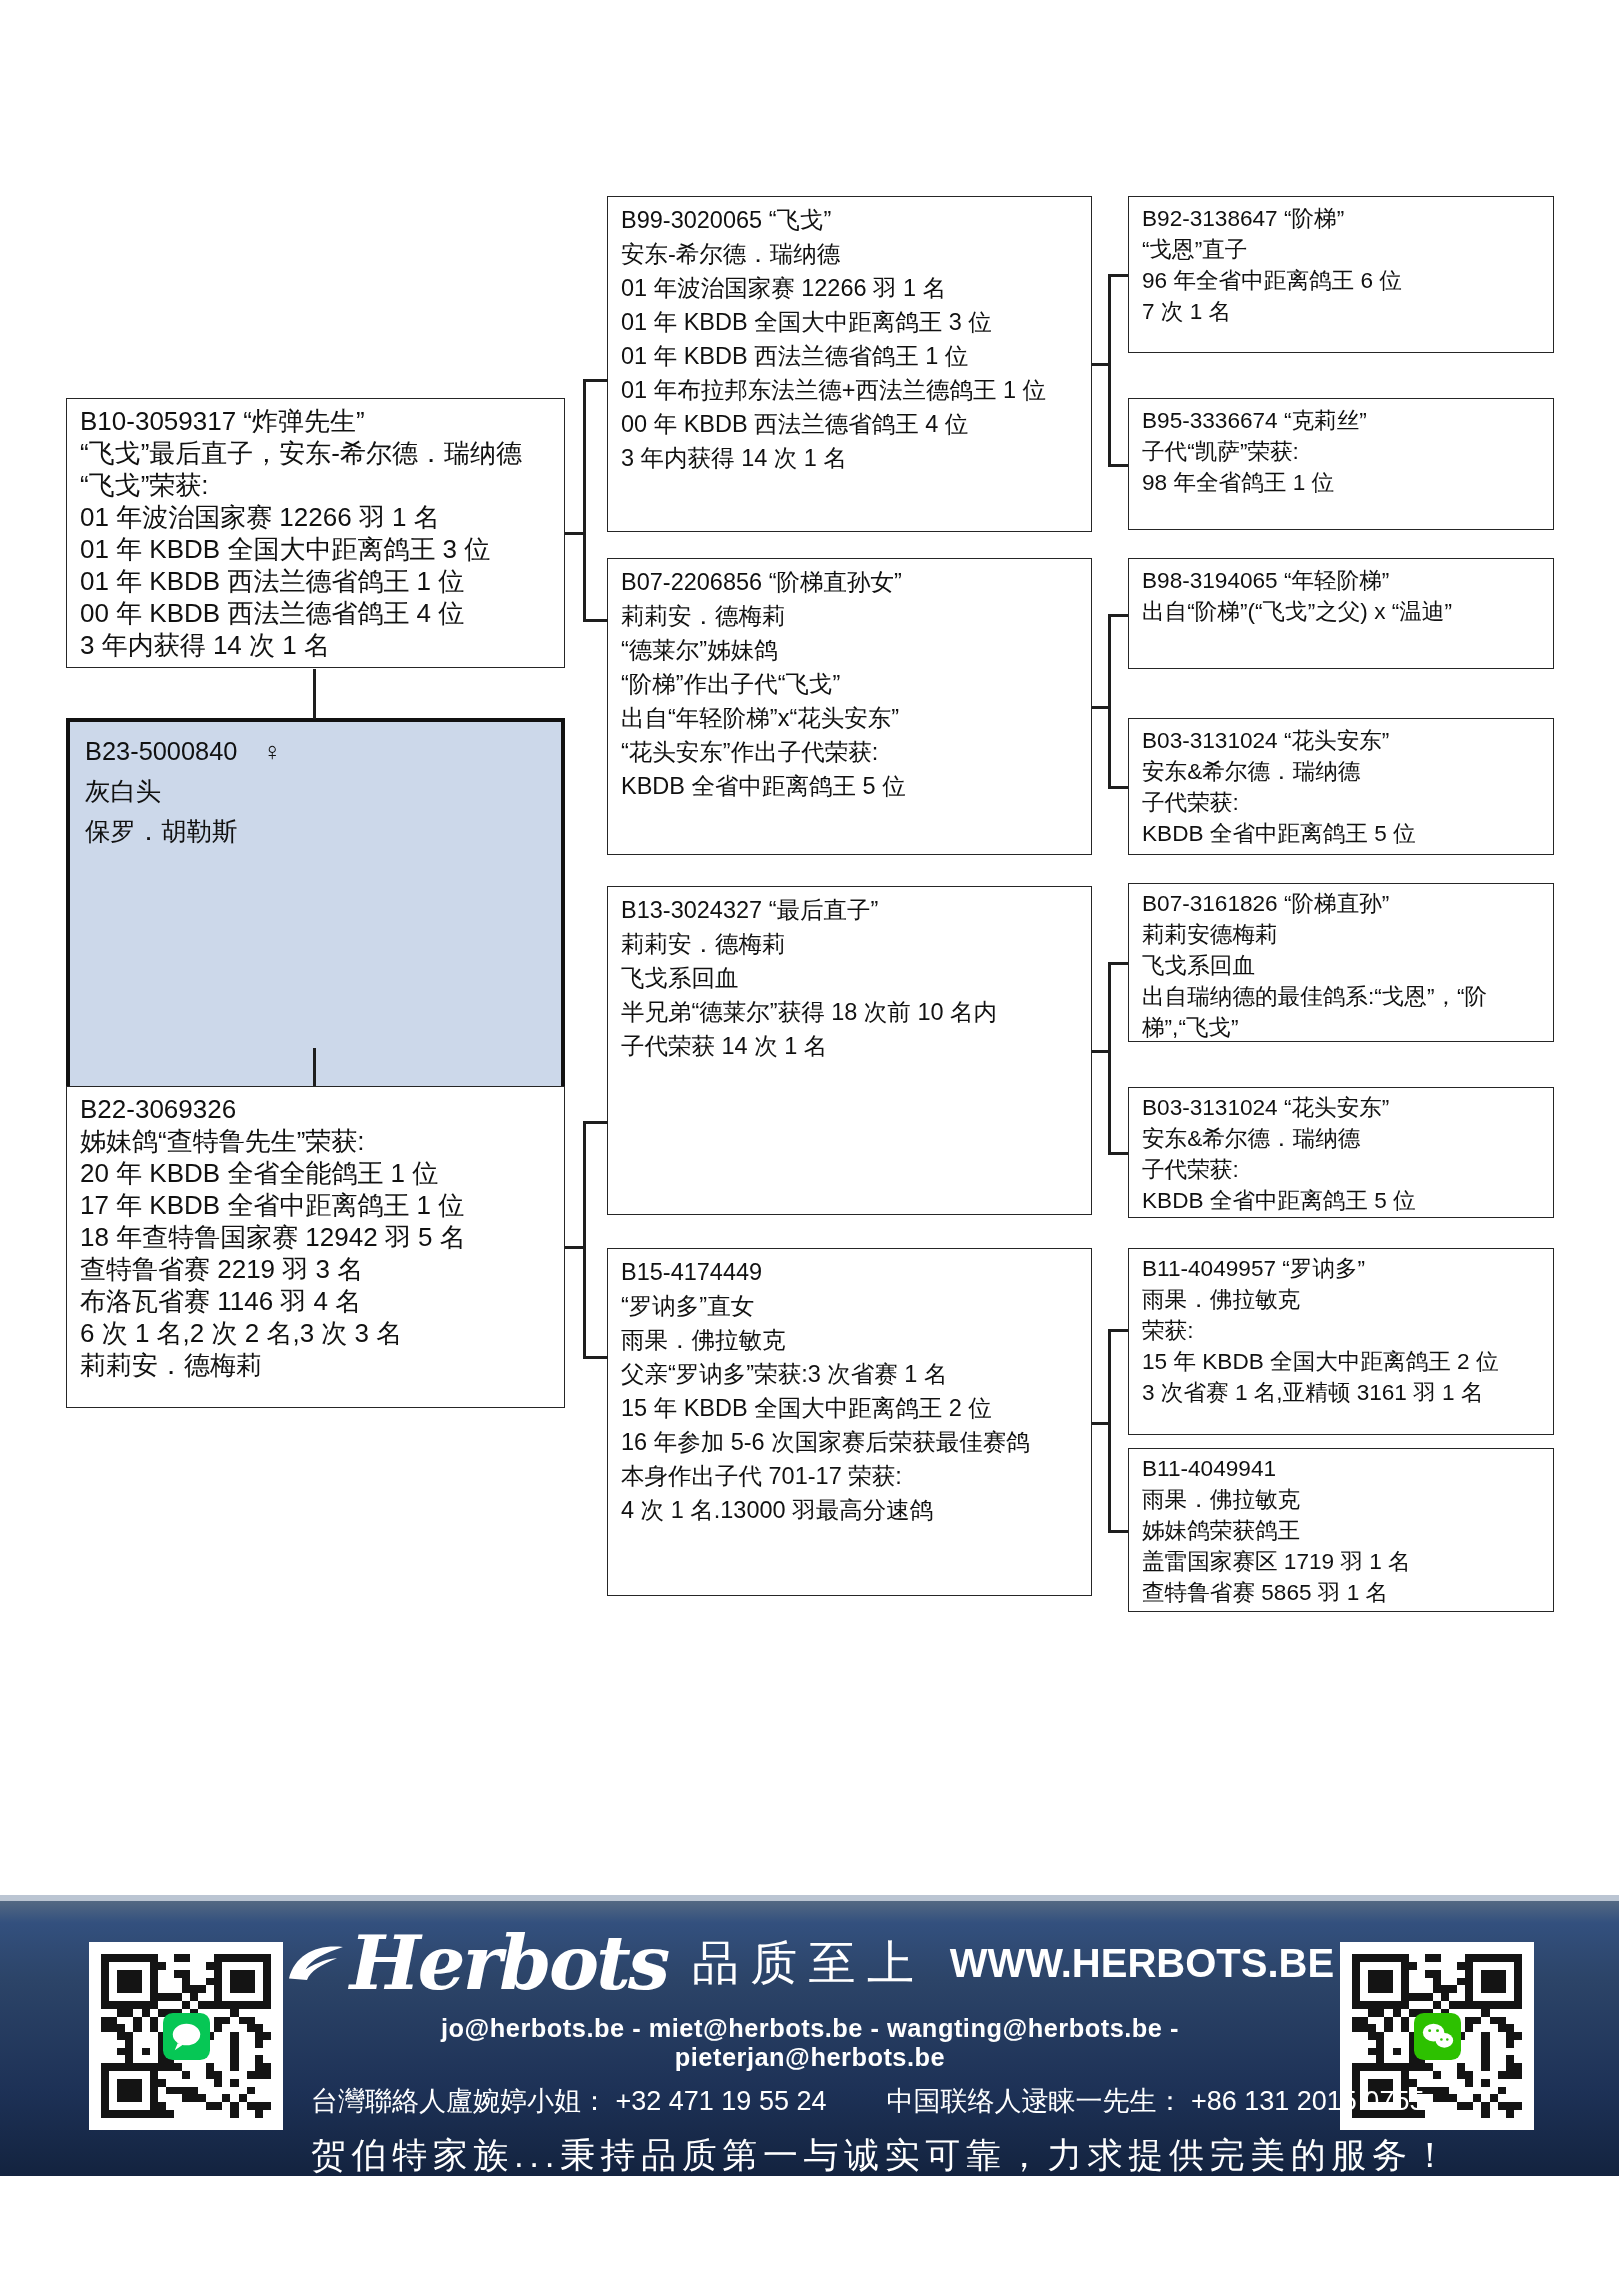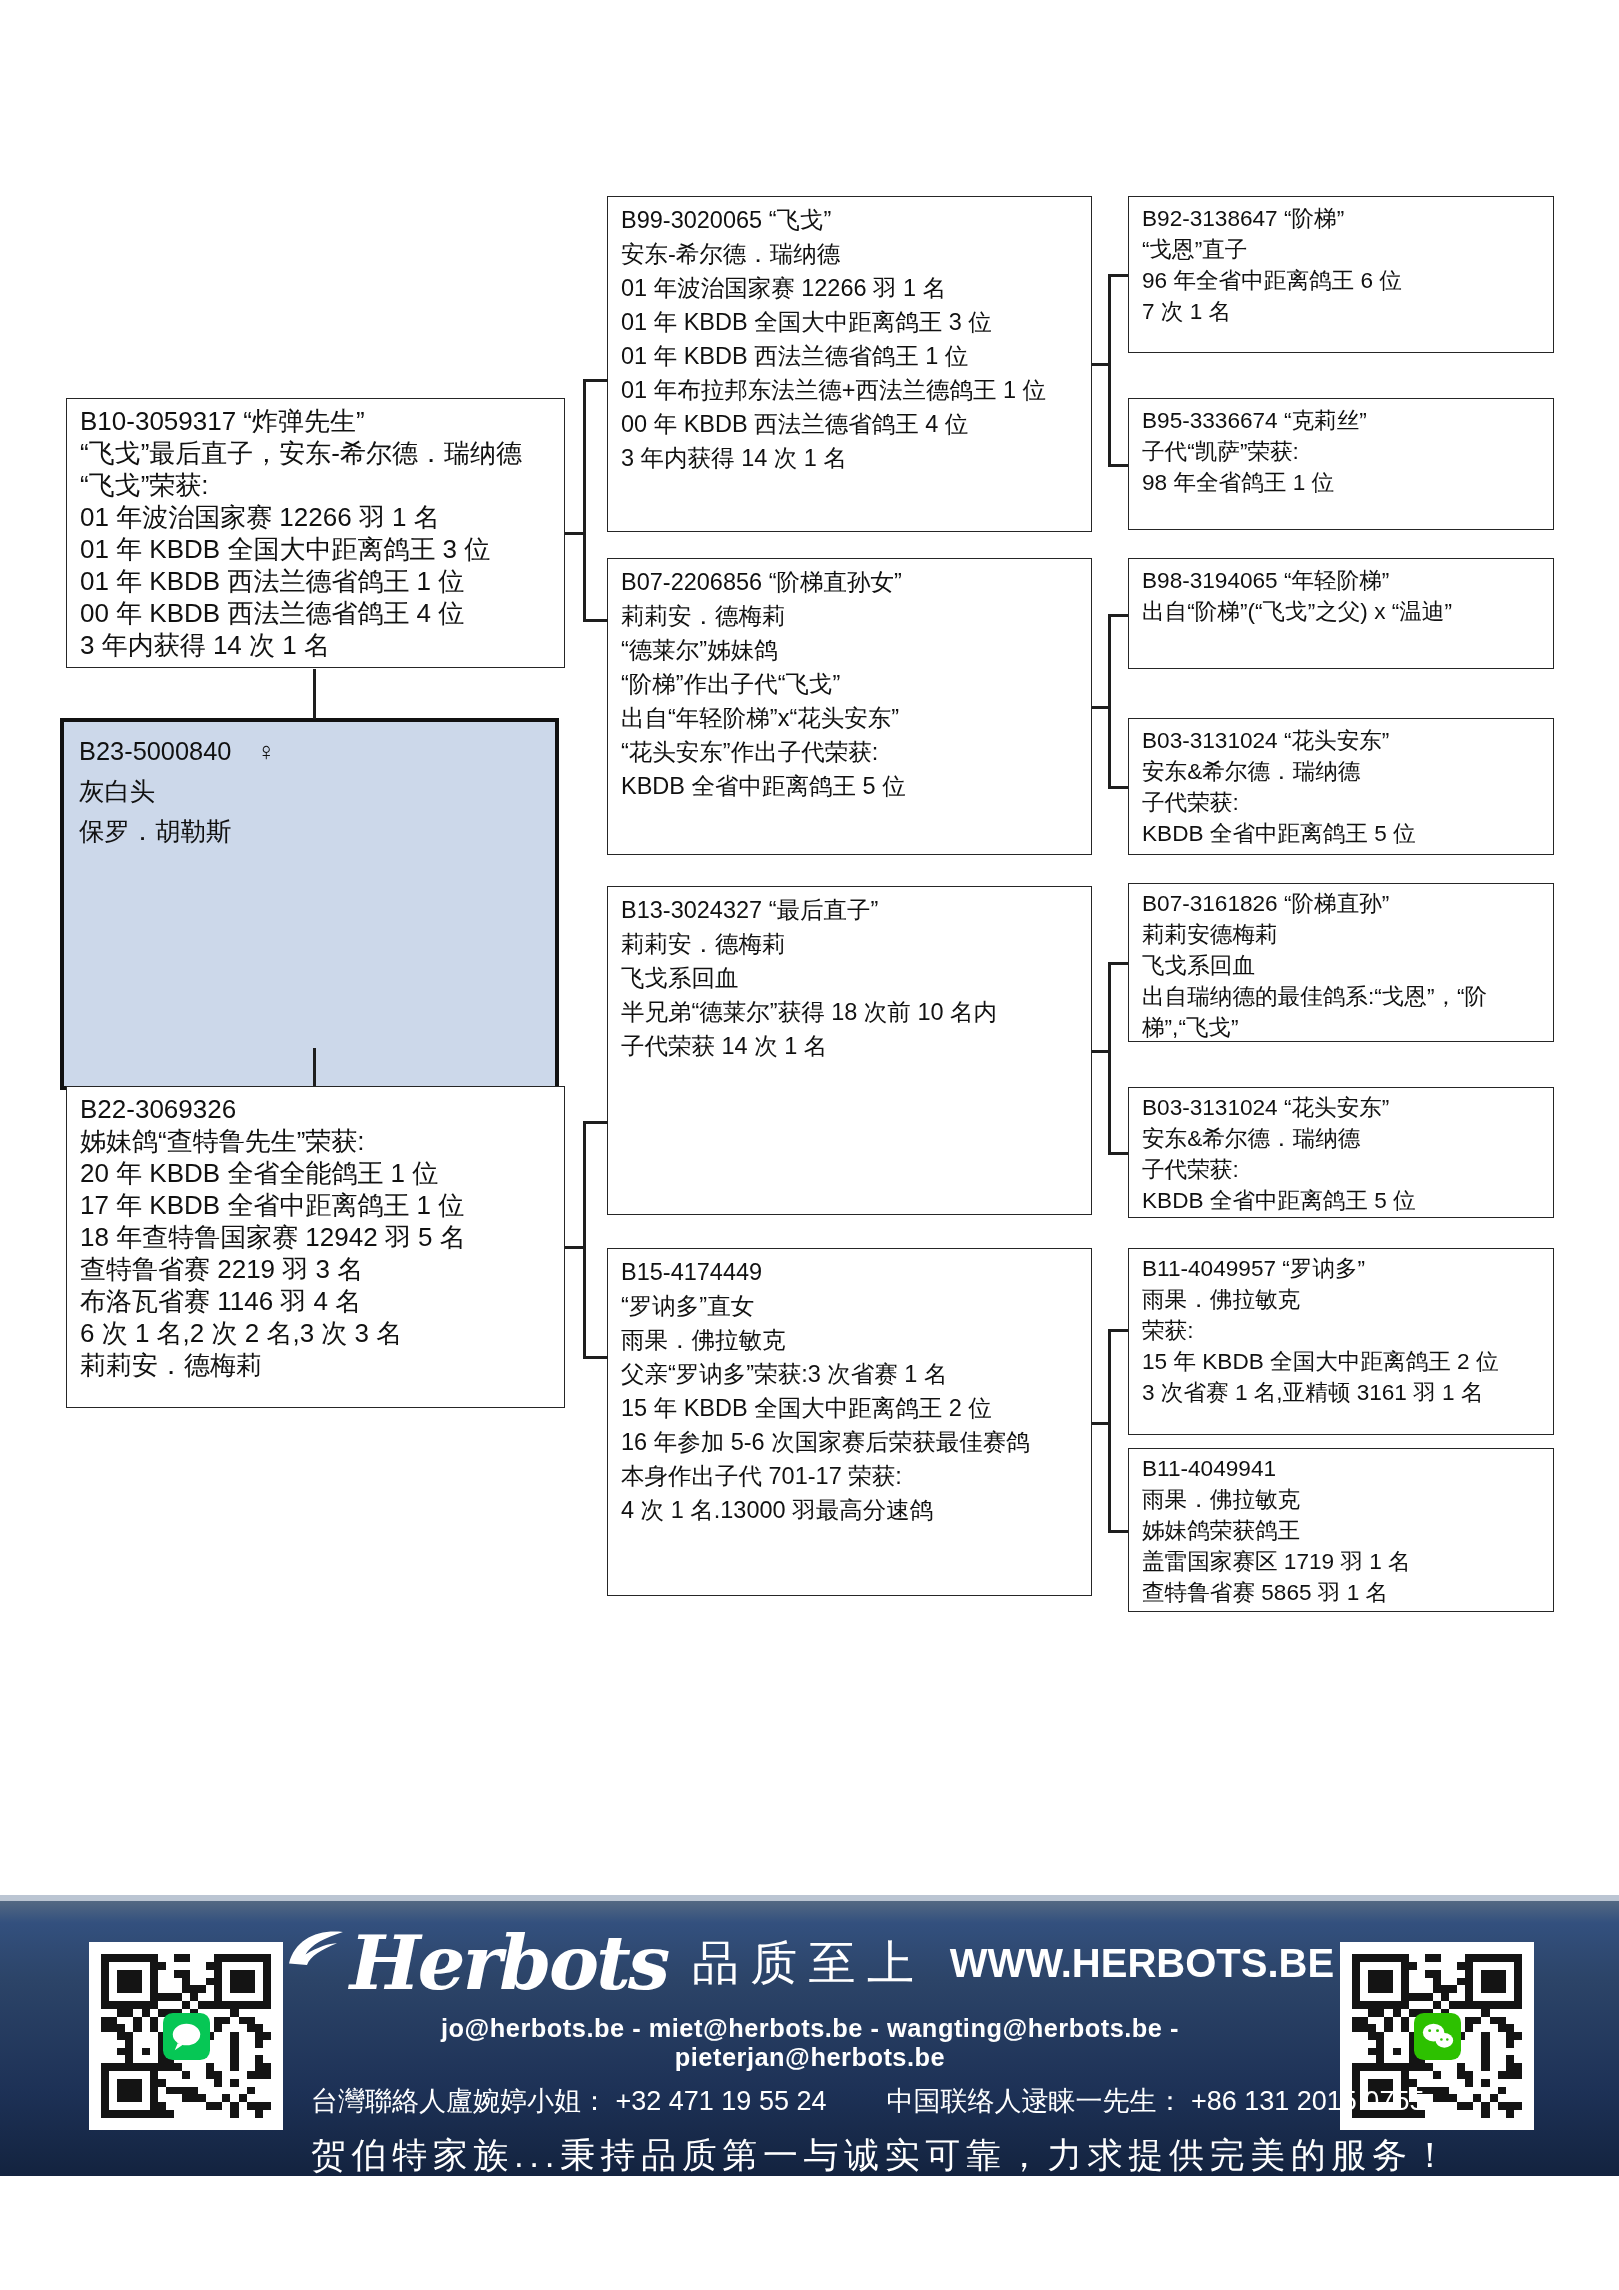--- a/index.html
+++ b/index.html
@@ -20,21 +20,21 @@
   #footer::before{content:"";position:absolute;left:0;top:0;width:100%;height:5.6px;background:#cdd5e0;opacity:.85;}
   .qr-panel{position:absolute;top:47px;width:194px;height:188px;background:#fff;box-sizing:border-box;padding:12.2px;}
   .qr-wrap{position:relative;width:100%;height:100%;}
   .qr-grid{display:grid;grid-template-columns:repeat(21,1fr);grid-auto-rows:1fr;width:100%;height:100%;background:#fff;}
   .qr-grid i{background:#fff;}
   .qr-grid i.b{background:#141414;}
   .qr-icon{position:absolute;left:50%;top:50%;width:47px;height:47px;margin:-23.5px 0 0 -23.5px;}
   .fmid{position:absolute;left:311px;width:998px;top:24.5px;text-align:center;color:#fff;}
   .brandrow{display:flex;justify-content:center;align-items:center;gap:24.5px;height:87px;}
   .brand-script{font-family:"DejaVu Serif","Liberation Serif",serif;font-style:italic;font-weight:bold;
-                font-size:75px;line-height:75px;letter-spacing:-2.8px;display:flex;align-items:flex-start;gap:3.8px;}
+                font-size:75px;line-height:75px;letter-spacing:-2.8px;display:flex;align-items:center;gap:3.8px;}
   .brand-cn{font-size:47px;letter-spacing:11.3px;font-weight:400;white-space:nowrap;text-align:center;}
   .brand-url{font-size:40px;font-weight:bold;letter-spacing:0px;white-space:nowrap;}
   .emails{margin-top:7.5px;font-size:25.4px;font-weight:bold;letter-spacing:0.5px;}
   .contacts{margin-top:11.3px;font-size:27px;display:flex;justify-content:space-between;gap:60px;white-space:nowrap;}
   .slogan{margin-top:13px;font-size:35px;letter-spacing:5.6px;font-weight:500;white-space:nowrap;}
 </style>
 </head>
 <body>
 
 <div id="canvas">
@@ -43,21 +43,21 @@
     <div class="ln">B10-3059317 “炸弹先生”</div>
     <div class="ln">“飞戈”最后直子，安东-希尔德．瑞纳德</div>
     <div class="ln">“飞戈”荣获:</div>
     <div class="ln">01 年波治国家赛 12266 羽 1 名</div>
     <div class="ln">01 年 KBDB 全国大中距离鸽王 3 位</div>
     <div class="ln">01 年 KBDB 西法兰德省鸽王 1 位</div>
     <div class="ln">00 年 KBDB 西法兰德省鸽王 4 位</div>
     <div class="ln">3 年内获得 14 次 1 名</div>
   </div>
 
-  <div class="box subject" style="left:60px;top:718px;width:499px;height:372px">
+  <div class="box subject" style="left:66px;top:718px;width:499px;height:372px">
     <div class="ln">B23-5000840　♀</div>
     <div class="ln">灰白头</div>
     <div class="ln">保罗．胡勒斯</div>
   </div>
 
   <div class="box colL" style="left:66px;top:1086px;width:499px;height:322px">
     <div class="ln">B22-3069326</div>
     <div class="ln">姊妹鸽“查特鲁先生”荣获:</div>
     <div class="ln">20 年 KBDB 全省全能鸽王 1 位</div>
     <div class="ln">17 年 KBDB 全省中距离鸽王 1 位</div>

